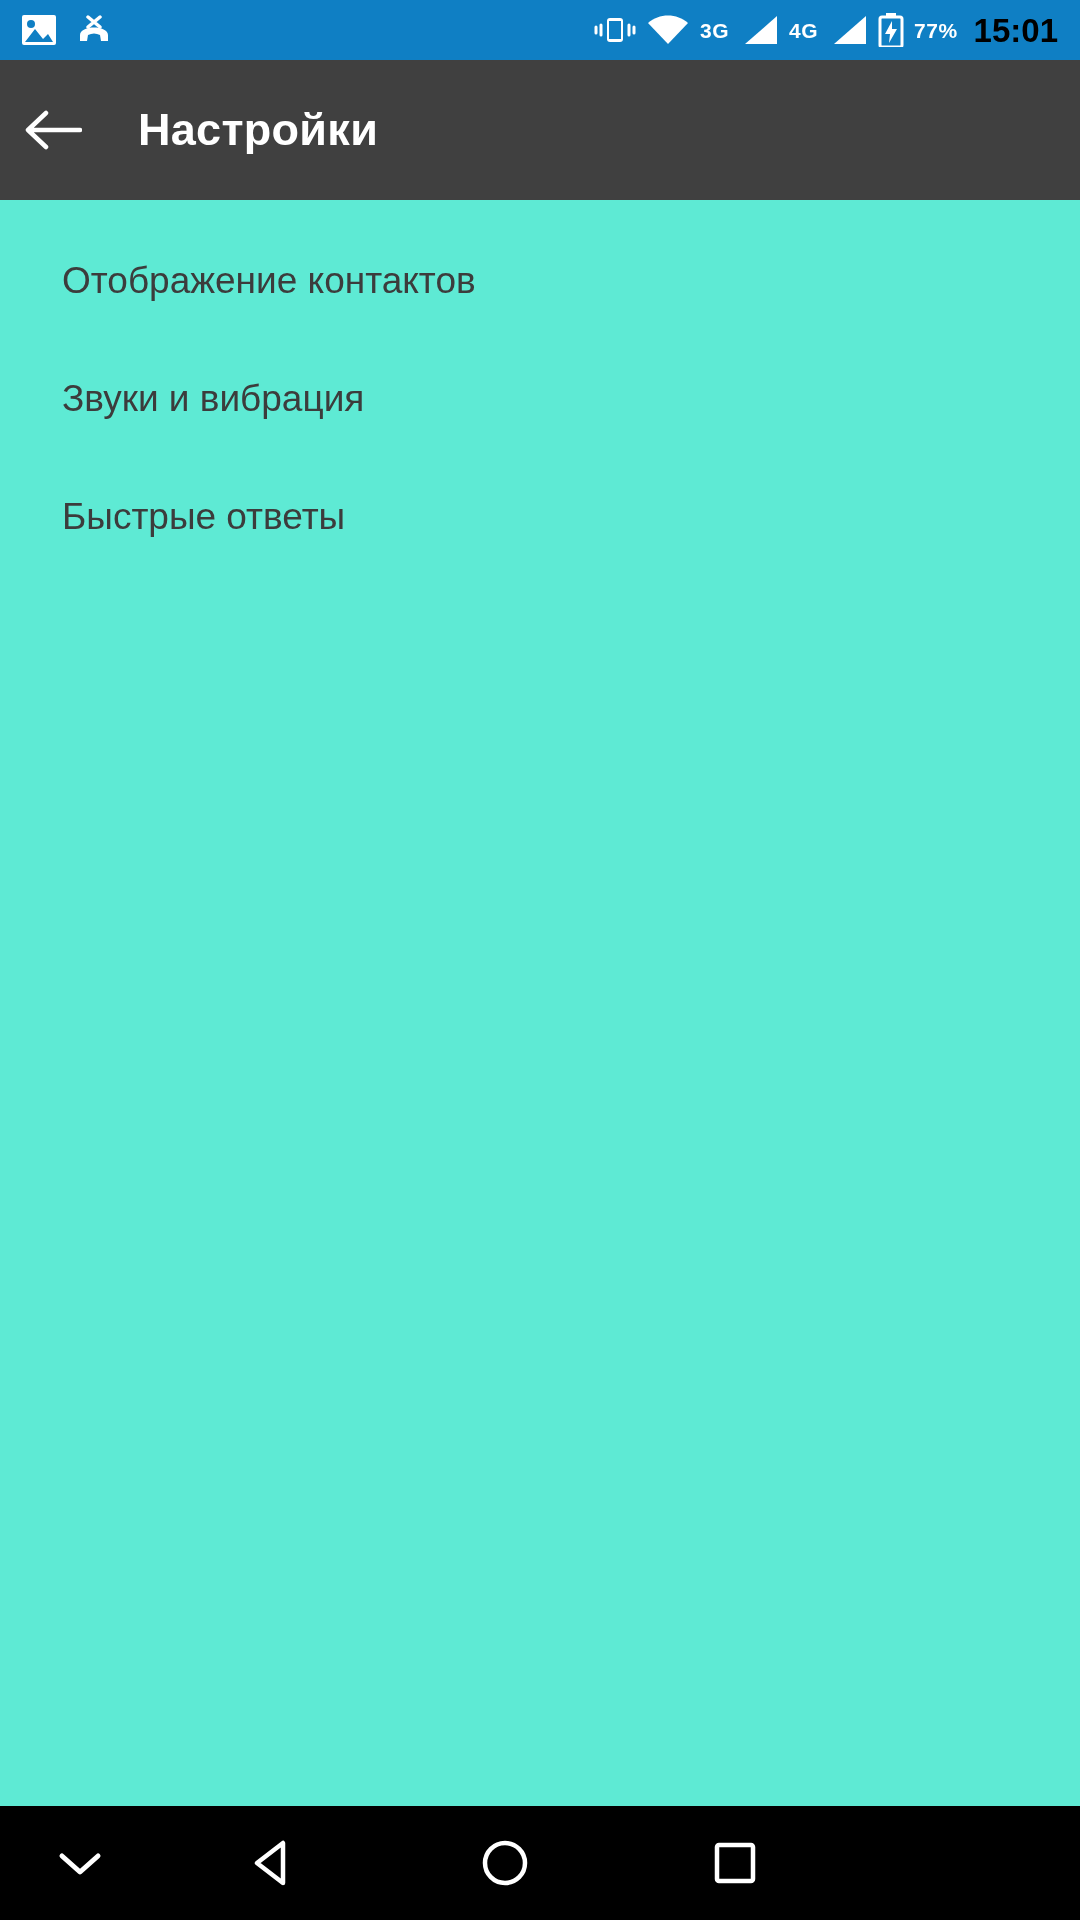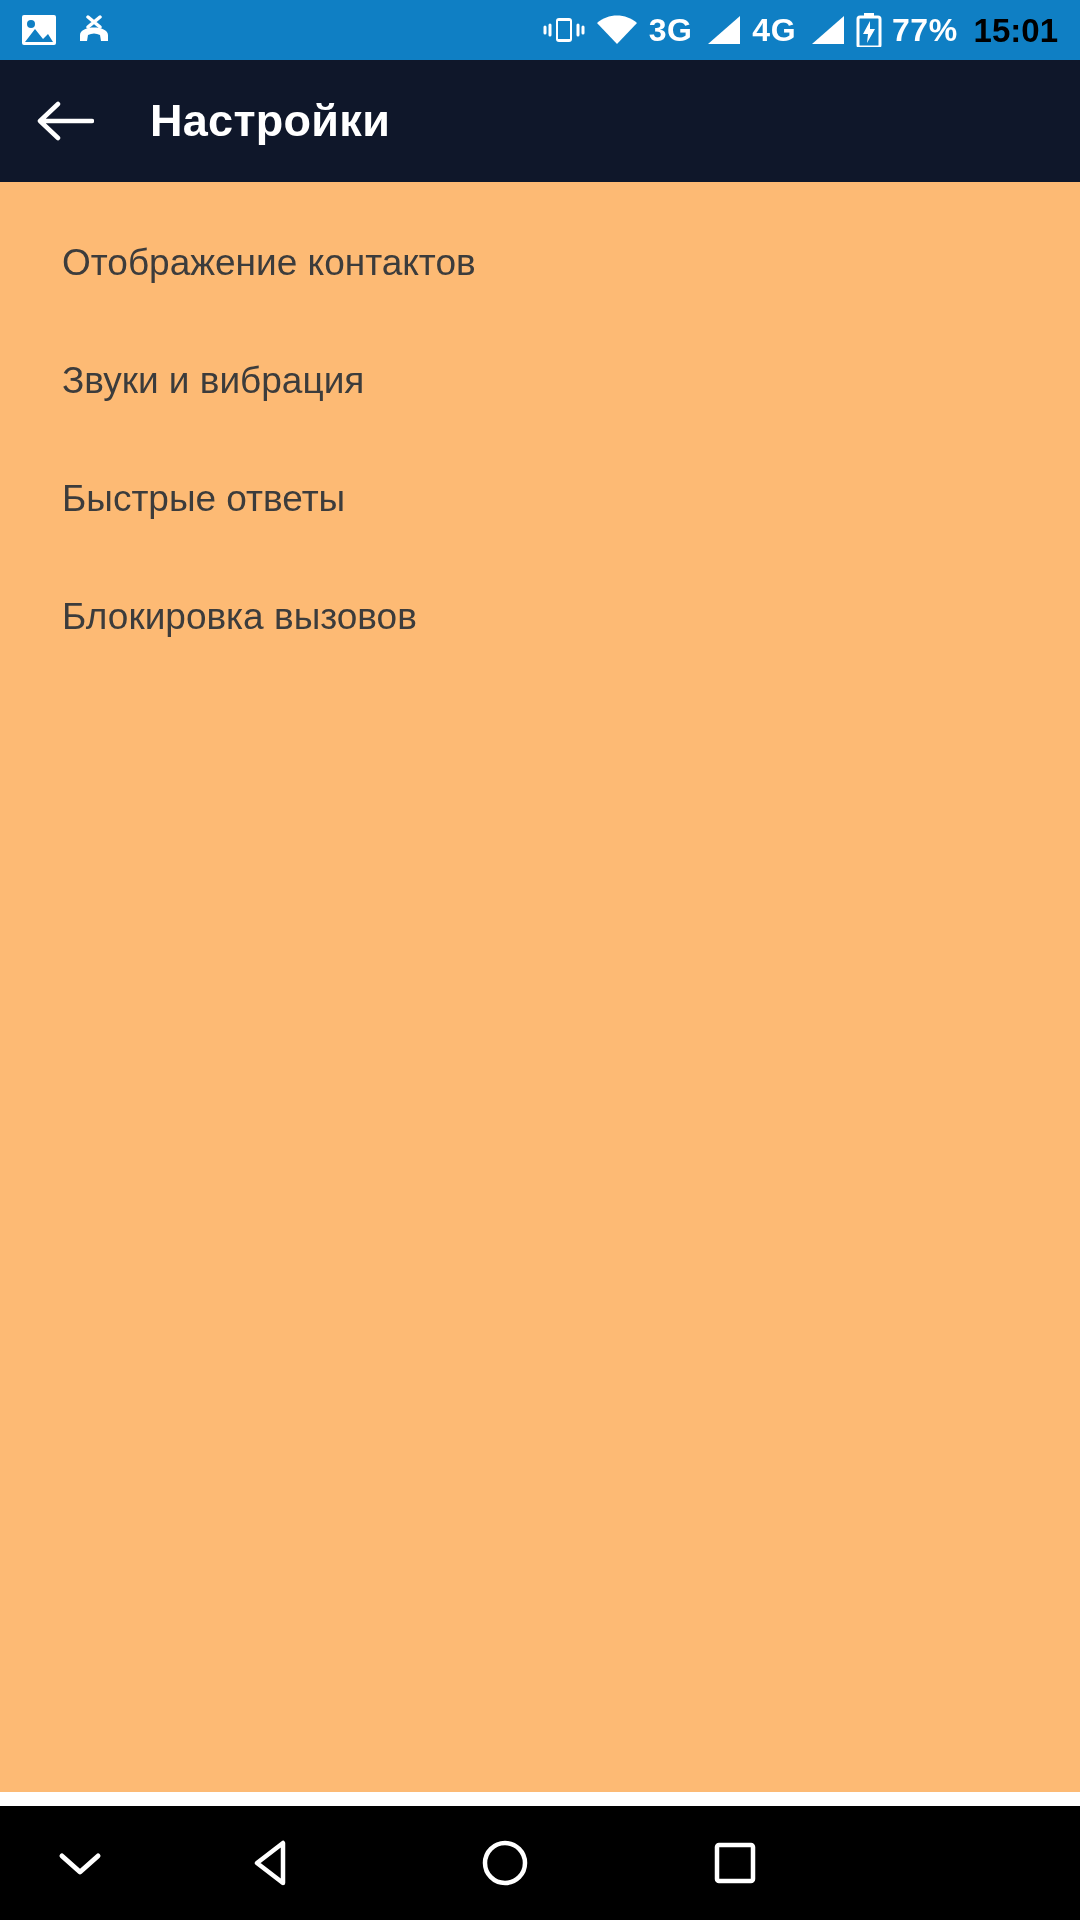--- a/index.html
+++ b/index.html
@@ -30,21 +30,21 @@
     align-items: center;
     gap: 18px;
   }
   .status-right {
     margin-left: auto;
     display: flex;
     align-items: center;
     gap: 10px;
   }
   .sb-text {
-    font-size: 32px;
+    font-size: 21px;
     font-weight: bold;
     color: #ffffff;
     letter-spacing: 0.5px;
     line-height: 1;
   }
   .sb-clock {
     font-size: 33px;
     font-weight: bold;
     color: #000000;
     line-height: 1;
@@ -53,46 +53,46 @@
   .icon-img {
     width: 34px;
     height: 30px;
     position: relative;
     display: inline-block;
   }
   .icon-img svg, .icon-sm svg { display: block; }
 
   
   .app-bar {
-    height: 122px;
-    background: #0f172a;
-    display: flex;
-    align-items: center;
-    padding-left: 32px;
+    height: 140px;
+    background: #404040;
+    display: flex;
+    align-items: center;
+    padding-left: 20px;
     box-sizing: border-box;
   }
   .back-arrow {
     width: 66px;
     height: 66px;
     display: flex;
     align-items: center;
     justify-content: center;
     cursor: pointer;
   }
   .app-title {
     color: #ffffff;
     font-size: 45px;
     font-weight: bold;
     margin-left: 52px;
     letter-spacing: 0.3px;
   }
 
   
   .content {
-    background: #fdba74;
+    background: #5eead4;
     padding-top: 22px;
     height: 1610px;
     box-sizing: border-box;
   }
   .list-item {
     height: 118px;
     display: flex;
     align-items: center;
     padding-left: 62px;
     box-sizing: border-box;
@@ -194,23 +194,20 @@
 <div class="content">
   <div class="list-item">
     <span class="list-item-label">Отображение контактов</span>
   </div>
   <div class="list-item">
     <span class="list-item-label">Звуки и вибрация</span>
   </div>
   <div class="list-item">
     <span class="list-item-label">Быстрые ответы</span>
   </div>
-  <div class="list-item">
-    <span class="list-item-label">Блокировка вызовов</span>
-  </div>
 </div>
 
 <div class="nav-bar">
   <div class="nav-btn hide-btn">
     <svg width="48" height="30" viewBox="0 0 48 30">
       <path d="M6 8 L24 24 L42 8" stroke="#ffffff" stroke-width="5" fill="none" stroke-linecap="round" stroke-linejoin="round"></path>
     </svg>
   </div>
   <div class="nav-btn">
     <svg width="52" height="52" viewBox="0 0 52 52">

